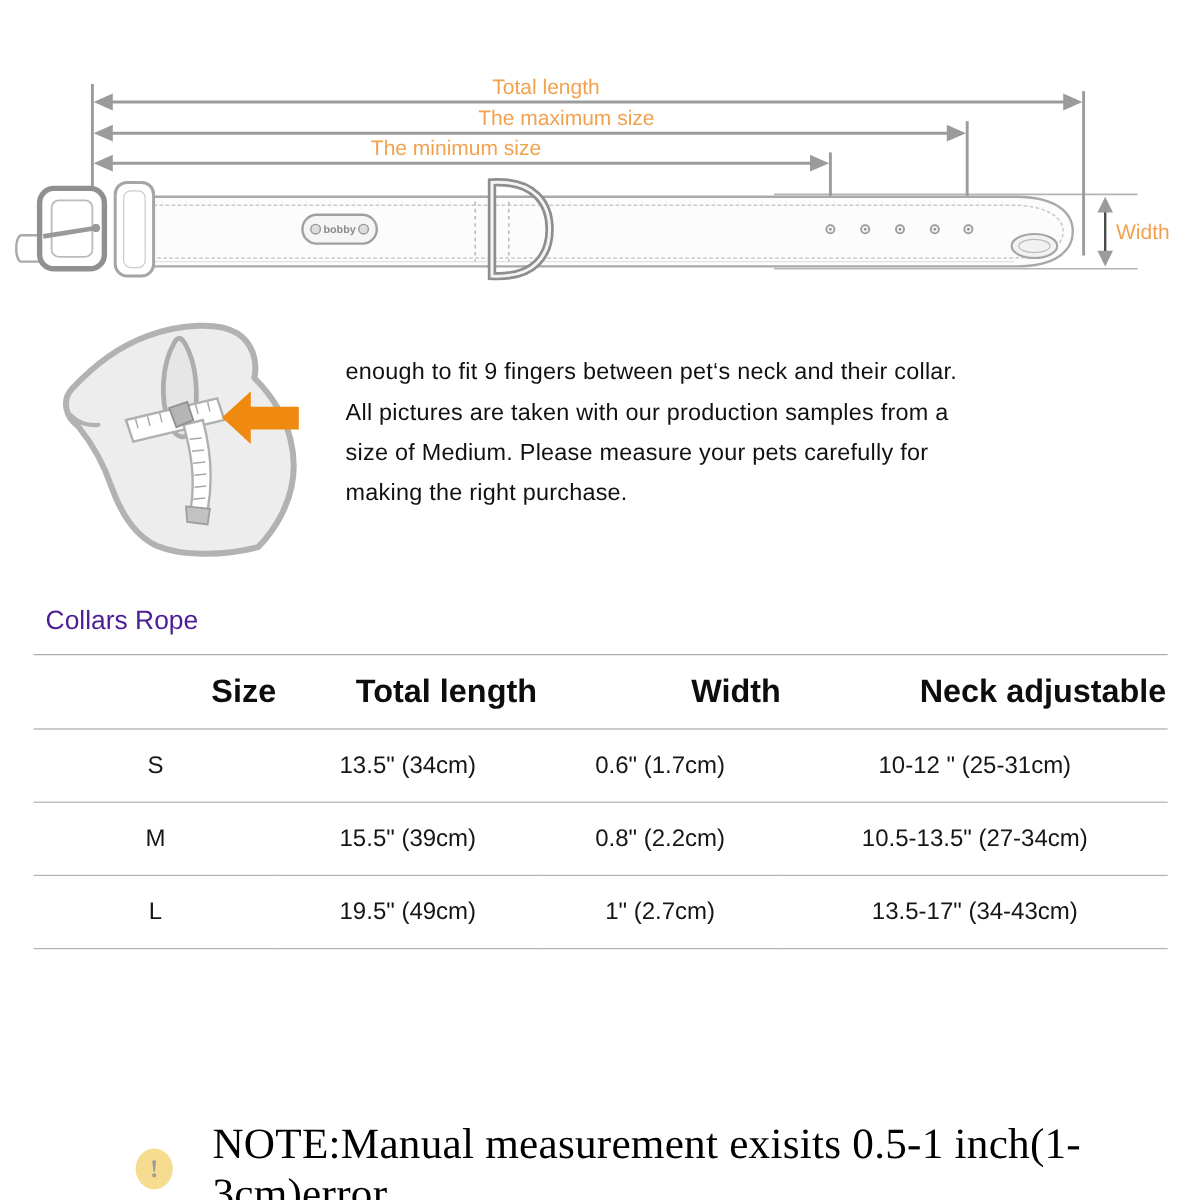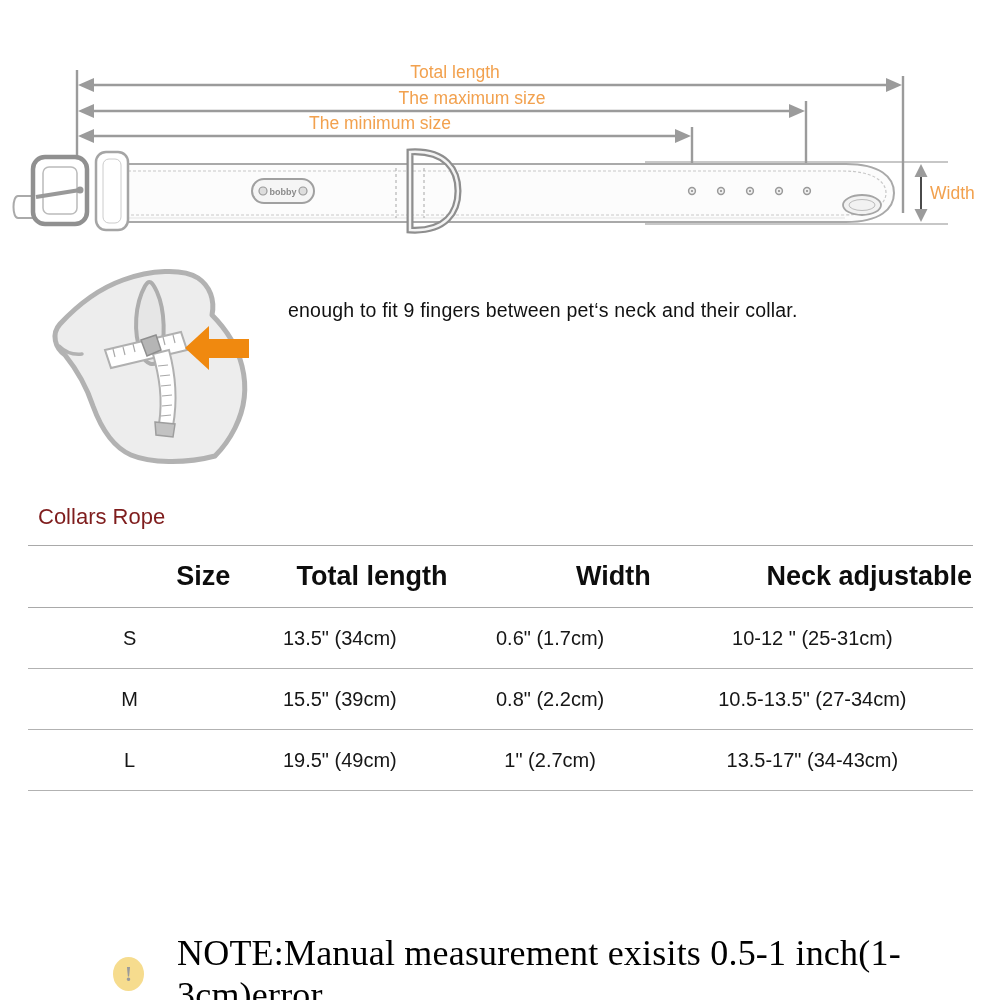--- a/index.html
+++ b/index.html
@@ -12,21 +12,21 @@
   #collar-svg{position:absolute;left:0;top:0;}
   .dim-label{fill:#f2a14e;font-size:17.5px;}
   
   #dog-svg{position:absolute;left:35px;top:258px;}
   .measure-text{
     position:absolute;left:288px;top:294px;width:650px;
     font-size:19.5px;line-height:33.5px;color:#111;letter-spacing:.2px;
   }
   
   .section-title{
-    position:absolute;left:38px;top:504px;font-size:22px;color:#7f1d1d;font-weight:400;
+    position:absolute;left:38px;top:504px;font-size:22px;color:#4c1d95;font-weight:400;
   }
   
   .size-table{
     position:absolute;left:28px;top:545px;width:945px;
     border-collapse:collapse;table-layout:fixed;
   }
   .size-table col.c1{width:21.5%}
   .size-table col.c2{width:23%}
   .size-table col.c3{width:21.5%}
   .size-table col.c4{width:34%}
@@ -180,20 +180,23 @@
           <line x1="126" y1="158" x2="136" y2="157"></line>
       </g>
       <polygon points="120,164 140,166 138,179 121,177" fill="#c2c2c2" stroke="#9e9e9e" stroke-width="1.5"></polygon>
       <polygon points="106,82 121,77 126,92 112,98" fill="#b5b5b5" stroke="#8f8f8f" stroke-width="1.5"></polygon>
     </g>
     <polygon points="150,90 174,68 174,81 214,81 214,100 174,100 174,112" fill="#f0890f"></polygon>
   </svg>
 
   <div class="measure-text">
     <div>enough to fit 9 fingers between pet‘s neck and their collar.</div>
+    <div>All pictures are taken with our production samples from a</div>
+    <div>size of Medium. Please measure your pets carefully for</div>
+    <div>making the right purchase.</div>
   </div>
 
   <div class="section-title">Collars Rope</div>
 
   <table class="size-table">
     <colgroup>
         <col class="c1">
         <col class="c2">
         <col class="c3">
         <col class="c4">

